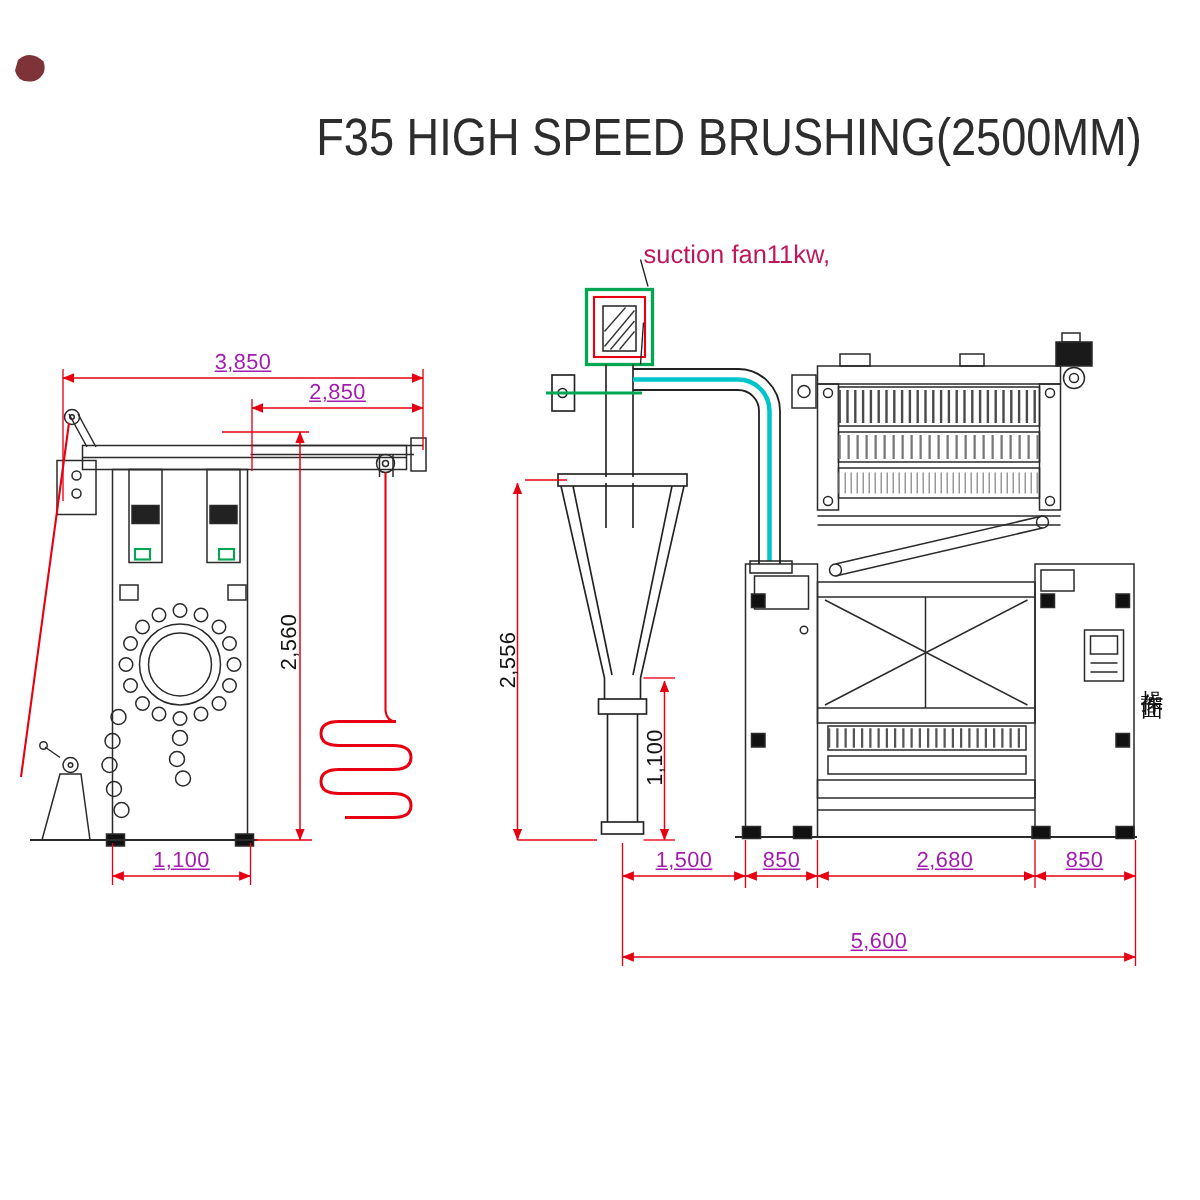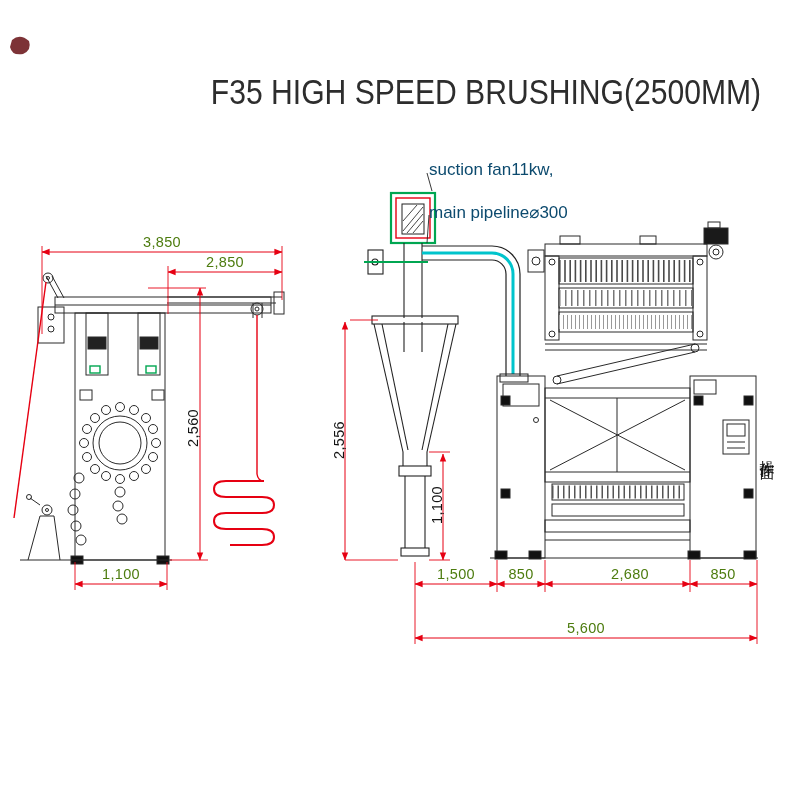--- a/index.html
+++ b/index.html
@@ -1,23 +1,23 @@
 <!DOCTYPE html>
 <html><head>
 <meta charset="utf-8">
 <style>
   html,body{margin:0;padding:0;background:#fff;}
   .canvas{position:relative;width:800px;height:800px;background:#ffffff;overflow:hidden;
           font-family:"Liberation Sans",sans-serif;padding-left:28px;}
   .canvas svg{position:absolute;left:0;top:0;}
   .title{position:absolute;top:72px;left:486px;transform:translateX(-50%) scaleX(0.86);
          transform-origin:center;font-size:35px;color:#2d2d2d;white-space:nowrap;}
-  .note{position:absolute;font-size:17px;color:#0c4a6e;white-space:nowrap;}
-  .dim{position:absolute;font-size:14.5px;color:#4d7c0f;transform:translate(-50%,-100%);
-       white-space:nowrap;letter-spacing:.3px;}
+  .note{position:absolute;font-size:17px;color:#be185d;white-space:nowrap;}
+  .dim{position:absolute;font-size:14.5px;color:#a21caf;transform:translate(-50%,-100%);
+       white-space:nowrap;letter-spacing:.3px;text-decoration:underline;}
   .dimv{position:absolute;font-size:14.5px;color:#141414;transform:translate(-50%,-50%) rotate(-90deg);
         white-space:nowrap;letter-spacing:.3px;}
   .vtext{position:absolute;font-size:15px;color:#111;writing-mode:vertical-rl;
          text-orientation:upright;letter-spacing:3px;}
 </style>
 </head>
 <body>
 
 <div class="canvas">
 
@@ -255,21 +255,20 @@
     <line x1="497" y1="584" x2="545" y2="584" marker-start="url(#ar)" marker-end="url(#ar)"></line>
     <line x1="545" y1="584" x2="690" y2="584" marker-start="url(#ar)" marker-end="url(#ar)"></line>
     <line x1="690" y1="584" x2="757" y2="584" marker-start="url(#ar)" marker-end="url(#ar)"></line>
     <line x1="415" y1="638" x2="757" y2="638" marker-start="url(#ar)" marker-end="url(#ar)"></line>
   </g>
 </svg>
 
 <div class="title">F35 HIGH SPEED BRUSHING(2500MM)</div>
 
 <div class="note" style="left:429px;top:160px">suction fan11kw,</div>
-<div class="note" style="left:429px;top:202px">main pipeline⌀300</div>
 
 <div class="dim" style="left:162px;top:250px">3,850</div>
 <div class="dim" style="left:225px;top:270px">2,850</div>
 <div class="dimv" style="left:193px;top:428px">2,560</div>
 <div class="dim" style="left:121px;top:582px">1,100</div>
 
 <div class="dimv" style="left:339px;top:440px">2,556</div>
 <div class="dimv" style="left:437px;top:505px">1,100</div>
 <div class="dim" style="left:456px;top:582px">1,500</div>
 <div class="dim" style="left:521px;top:582px">850</div>

